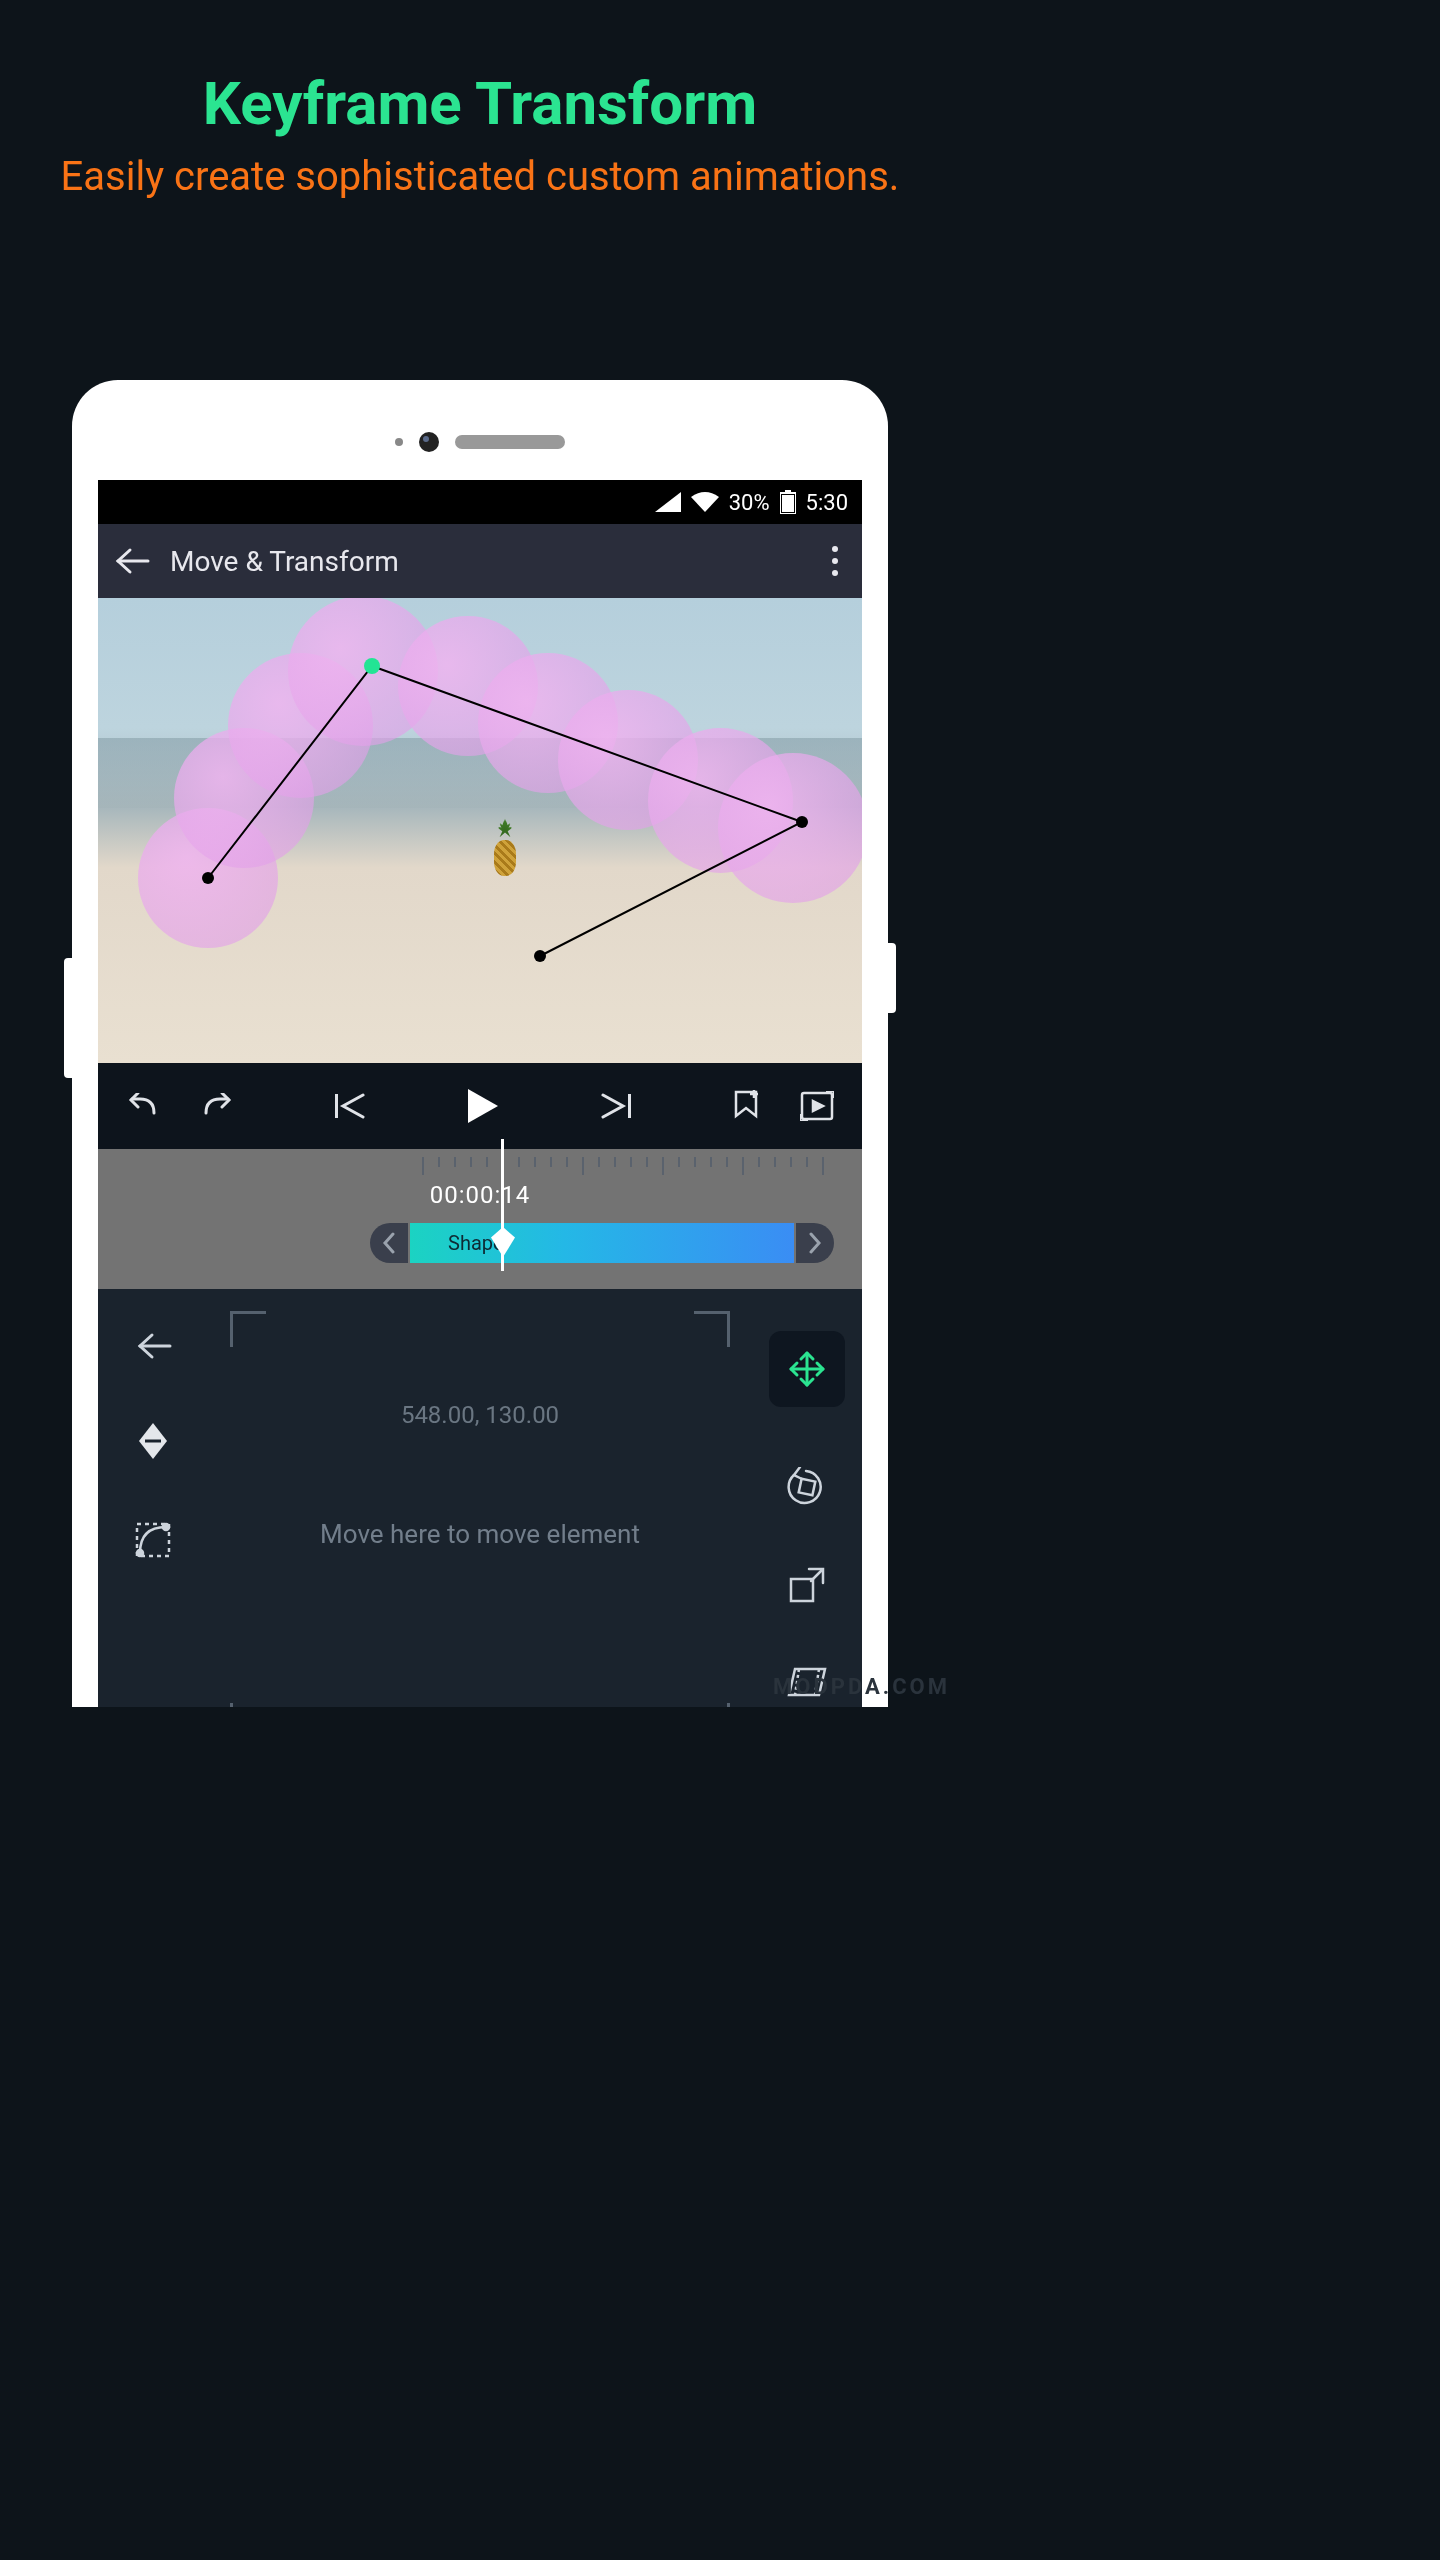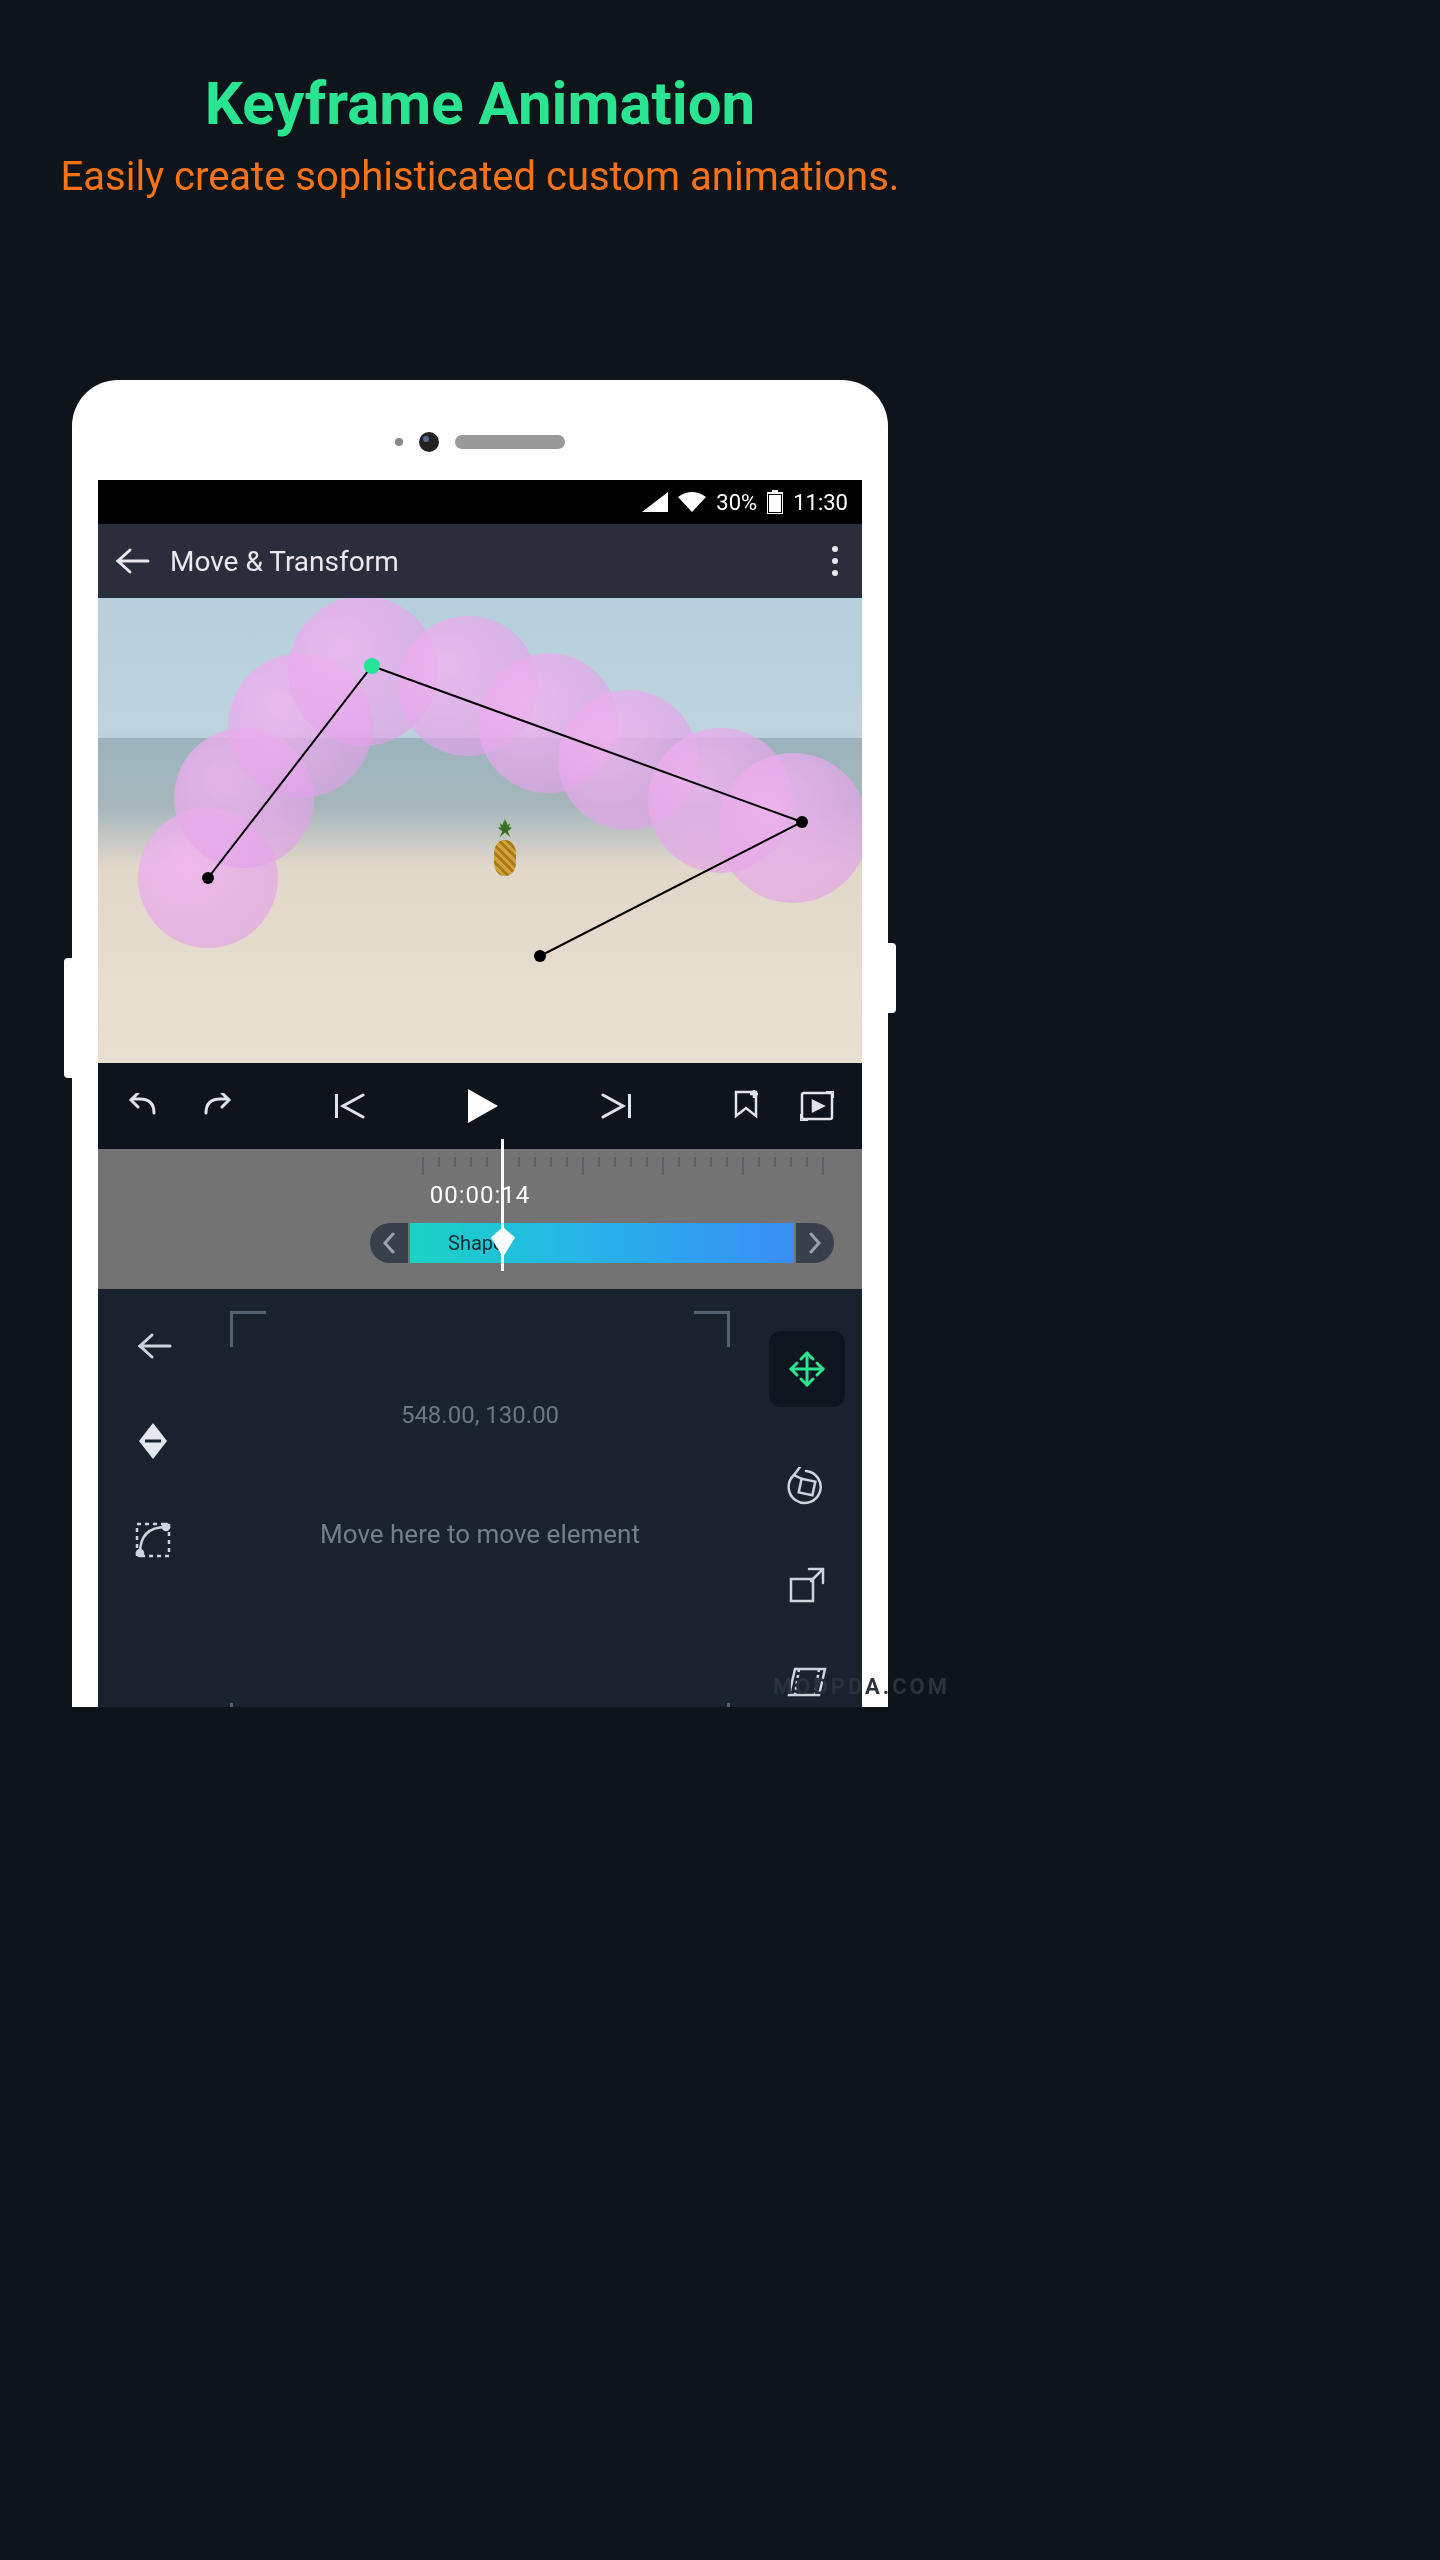--- a/index.html
+++ b/index.html
@@ -206,21 +206,21 @@
   .coords { color: #6a7682; font-size: 24px; margin-top: -110px; margin-bottom: 90px;}
   .swipe-hint { color: #727e8b; font-size: 26px; }
   .watermark {
     position: absolute; right: 10px; bottom: 8px;
     color: #2a333c; font-size: 22px; letter-spacing: 3px; font-weight: 700;
   }
 </style>
 </head>
 <body>
 
-<div class="hero-title">Keyframe Animation</div>
+<div class="hero-title">Keyframe Transform</div>
 <div class="hero-sub">Easily create sophisticated custom animations.</div>
 
 <div class="side-btn-left"></div>
 <div class="side-btn-right"></div>
 
 <div class="device-frame">
   <div class="device-notch">
     <div class="notch-dot"></div>
     <div class="notch-cam"></div>
     <div class="notch-speaker"></div>
@@ -240,21 +240,21 @@
           </svg>
       </span>
       <span>30%</span>
       <span class="batt-icon">
         <svg width="16" height="24">
             <rect x="5" y="0" width="6" height="3" fill="#fff"></rect>
             <rect x="0" y="3" width="16" height="21" fill="none" stroke="#fff" stroke-width="2"></rect>
             <rect x="2" y="5" width="12" height="17" fill="#fff"></rect>
           </svg>
       </span>
-      <span>11:30</span>
+      <span>5:30</span>
     </div>
 
     <div class="app-bar">
       <span class="back-arrow t-btn">
         <svg width="36" height="28" stroke="#e8e8ee" stroke-width="3" fill="none" stroke-linecap="round">
           <line x1="4" y1="14" x2="34" y2="14"></line>
             <polyline points="16,3 4,14 16,25"></polyline>
         </svg>
       </span>
       <span class="title-text">Move &amp; Transform</span>

